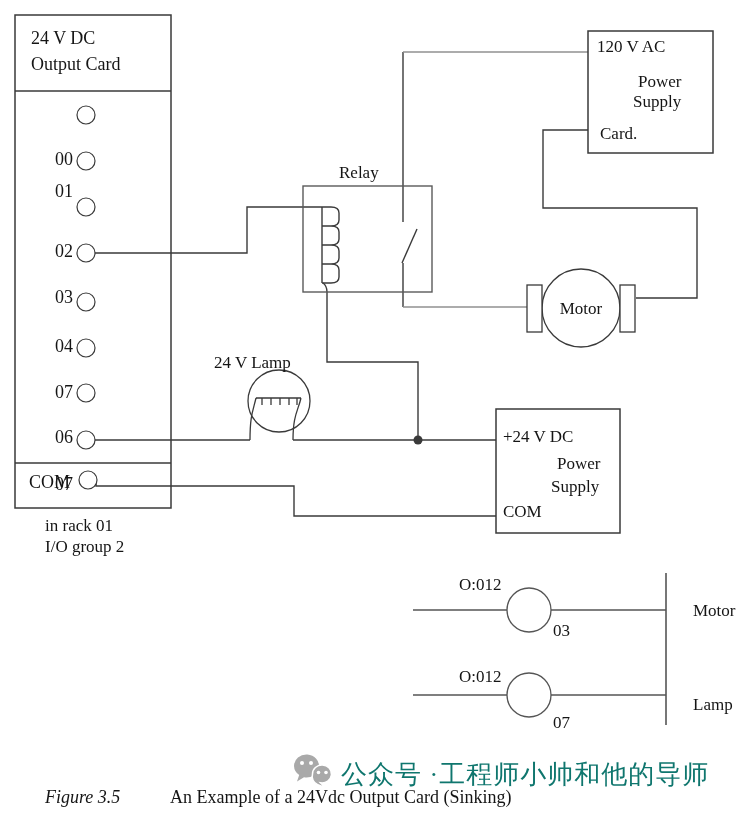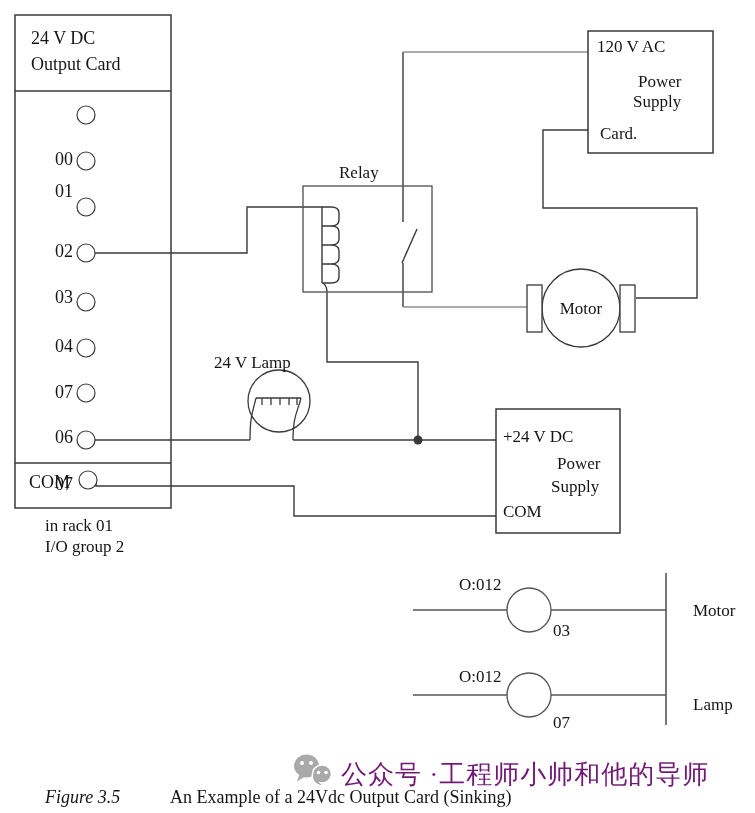--- a/index.html
+++ b/index.html
@@ -7,21 +7,21 @@
     position:relative;width:755px;height:813px;background:#ffffff;
     font-family:Liberation Serif, serif;color:#151515;
     overflow:hidden;
   }
   #diagram-svg{position:absolute;left:0;top:0;}
   .lbl{position:absolute;font-size:17px;line-height:1.25;white-space:nowrap;}
   .lbl.big{font-size:18px;}
   .term{width:39px;text-align:right;font-size:18px;margin-top:44px;}
   .caption-figure{font-style:italic;font-size:18px;text-align:center;}
   .caption-text{font-size:18px;}
-  .watermark-text{font-size:26px;color:#701a75;letter-spacing:1px;}
+  .watermark-text{font-size:26px;color:#0f766e;letter-spacing:1px;}
   .center{text-align:center;}
 </style>
 </head>
 <body>
 
 <div id="canvas">
 
   <svg id="diagram-svg" width="755" height="813" viewBox="0 0 755 813">
 
     <g fill="none" stroke="#3a3a3a" stroke-width="1.5">

